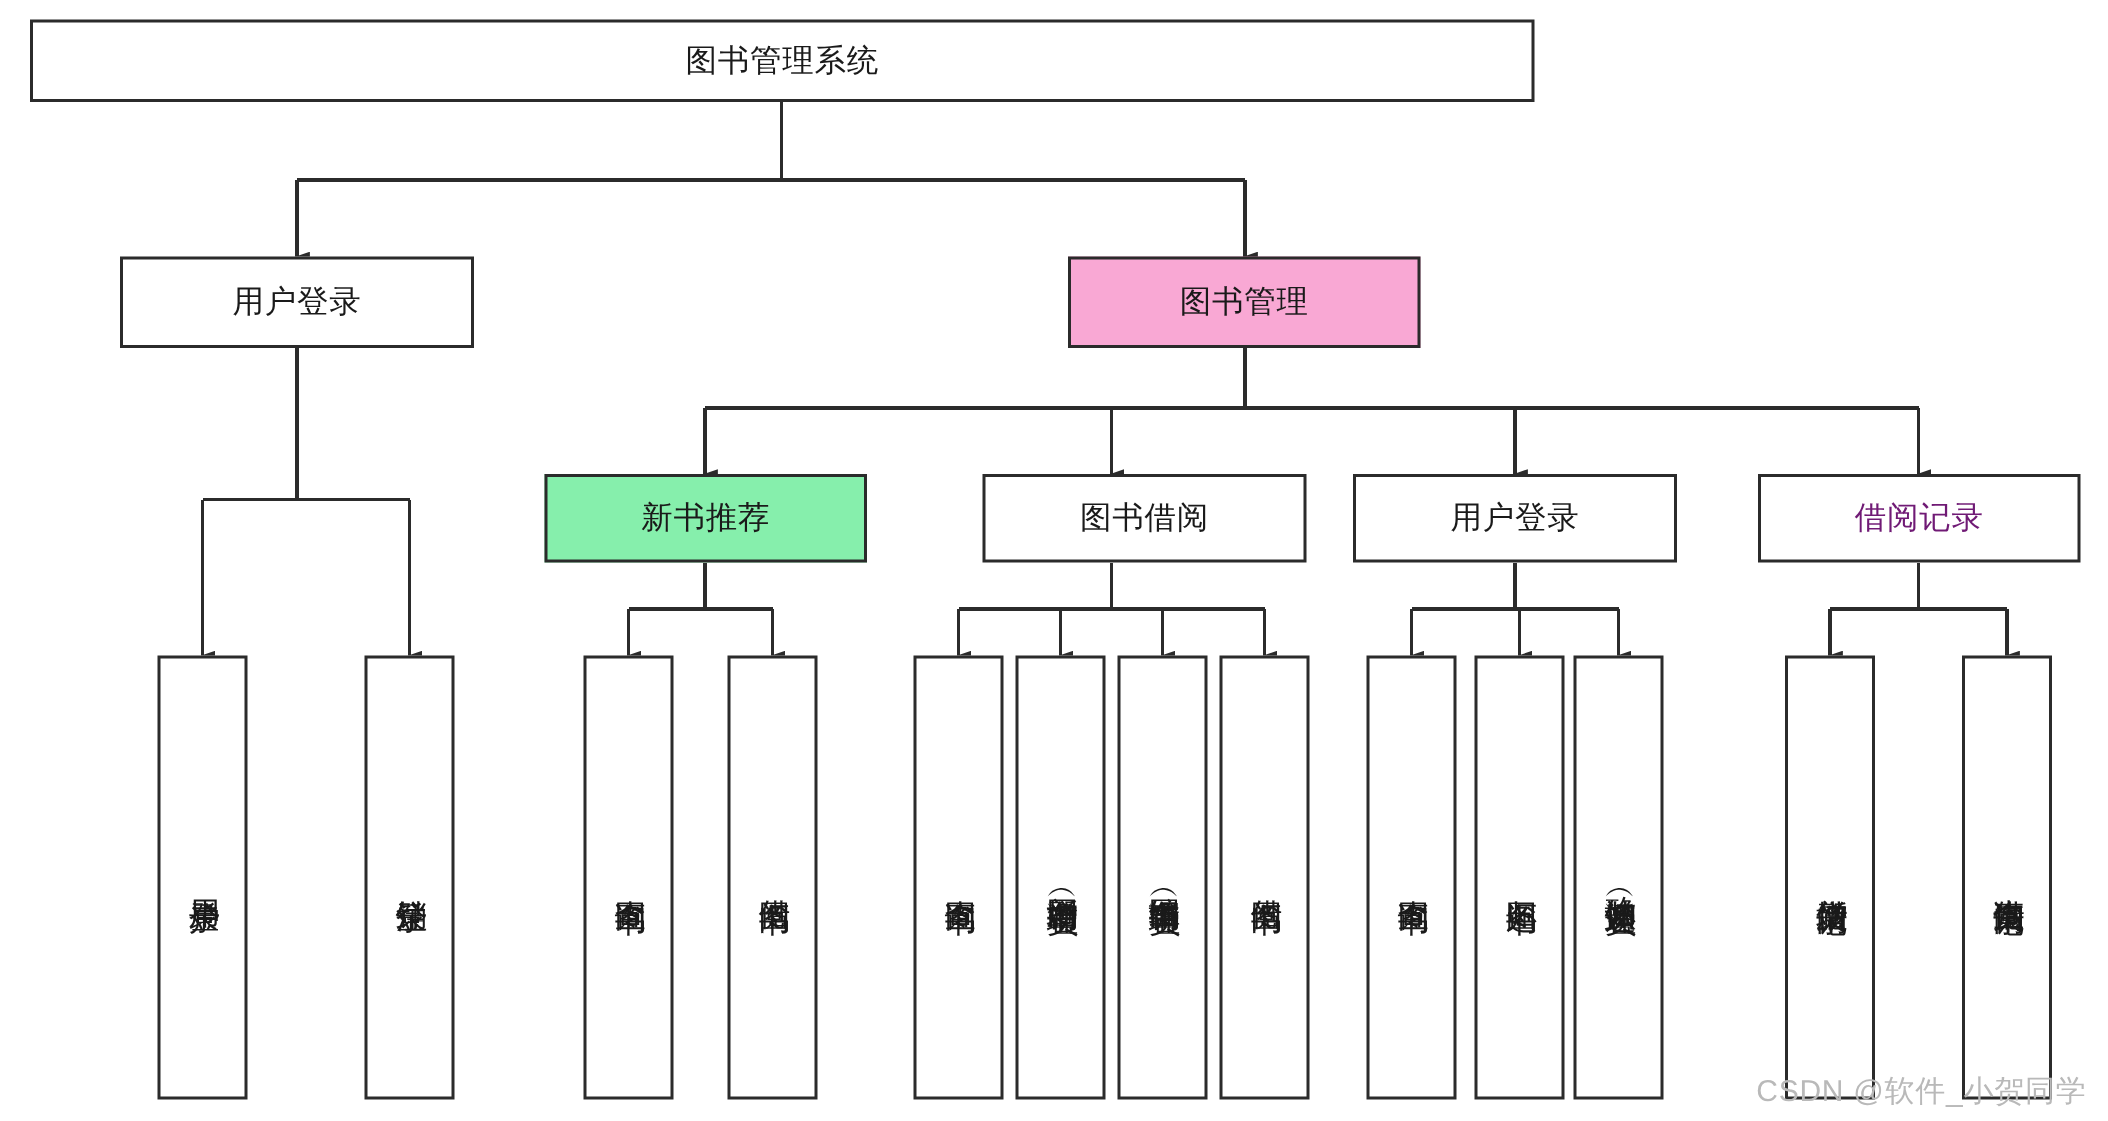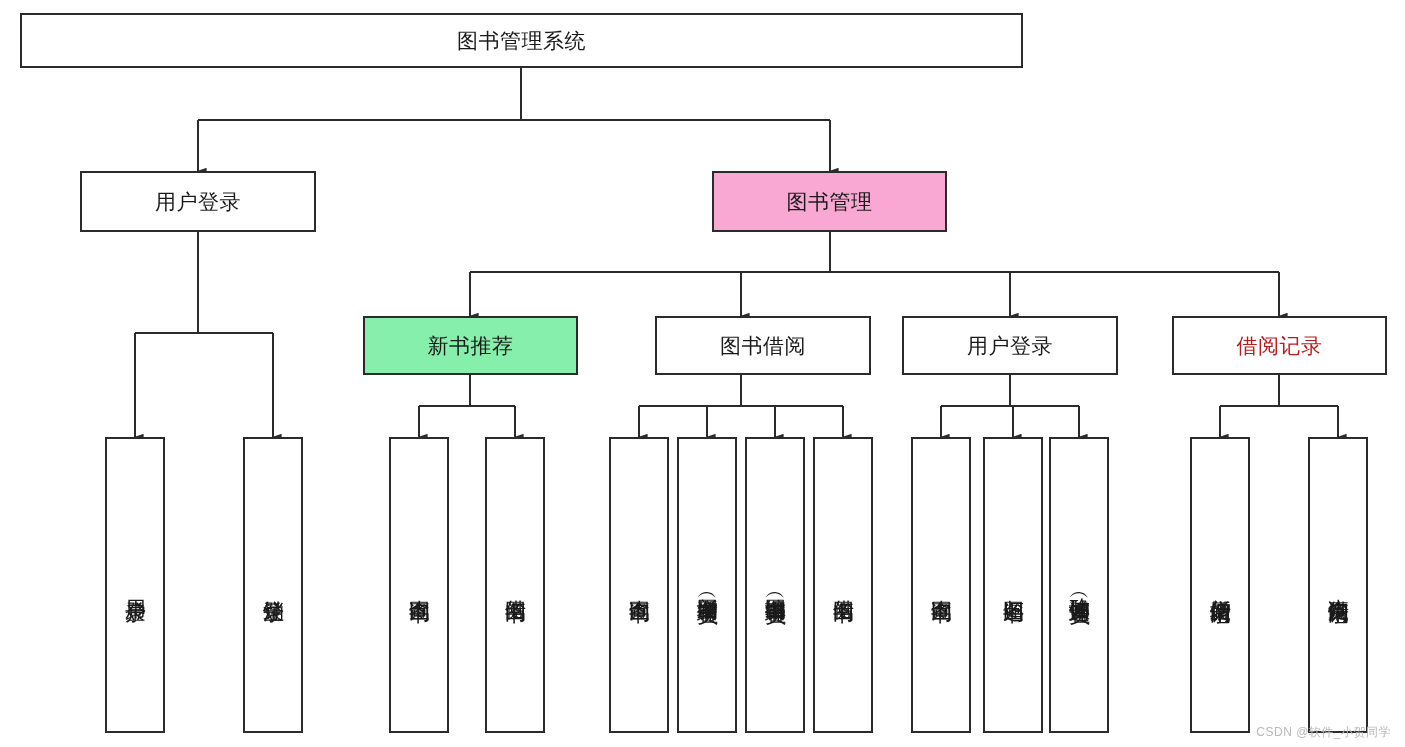--- a/index.html
+++ b/index.html
@@ -53,21 +53,21 @@
     letter-spacing: 1px;
     writing-mode: vertical-rl;
     text-orientation: upright;
     white-space: nowrap;
     font-family: "Liberation Sans", "DejaVu Sans", sans-serif;
   }
   .watermark {
     position: absolute;
     right: 14px;
     bottom: 6px;
-    font-size: 12px;
+    font-size: 20px;
     color: #b9b9b9;
     letter-spacing: 0.5px;
     white-space: nowrap;
     font-family: "Liberation Sans", "DejaVu Sans", sans-serif;
     pointer-events: none;
   }
 </style>
 </head>
 <body>
 
@@ -129,21 +129,21 @@
       <div class="node-box" style="left: 363px; top: 316px; width: 215px; height: 59px; border-color: rgb(43, 43, 43); background: #86efac;">
         <span class="node-label-h" style="color: rgb(26, 26, 26);">新书推荐</span>
       </div>
       <div class="node-box" style="left: 633px; top: 316px; width: 216px; height: 59px; border-color: rgb(43, 43, 43); background: rgb(255, 255, 255); margin-left: 22px;">
         <span class="node-label-h" style="color: rgb(26, 26, 26);">图书借阅</span>
       </div>
       <div class="node-box" style="left: 902px; top: 316px; width: 216px; height: 59px; border-color: rgb(43, 43, 43); background: rgb(255, 255, 255);">
         <span class="node-label-h" style="color: rgb(26, 26, 26);">用户登录</span>
       </div>
       <div class="node-box" style="left: 1172px; top: 316px; width: 215px; height: 59px; border-color: rgb(43, 43, 43); background: rgb(255, 255, 255);">
-        <span class="node-label-h" style="color: #b91c1c;">借阅记录</span>
+        <span class="node-label-h" style="color: #701a75;">借阅记录</span>
       </div>
       <div class="node-box" style="left: 105px; top: 437px; width: 60px; height: 296px; border-color: rgb(43, 43, 43); background: rgb(255, 255, 255);">
         <span class="node-label-v" style="color: rgb(26, 26, 26);">用户登录</span>
       </div>
       <div class="node-box" style="left: 243px; top: 437px; width: 60px; height: 296px; border-color: rgb(43, 43, 43); background: rgb(255, 255, 255);">
         <span class="node-label-v" style="color: rgb(26, 26, 26);">注销登录</span>
       </div>
       <div class="node-box" style="left: 389px; top: 437px; width: 60px; height: 296px; border-color: rgb(43, 43, 43); background: rgb(255, 255, 255);">
         <span class="node-label-v" style="color: rgb(26, 26, 26);">查询图书</span>
       </div>

